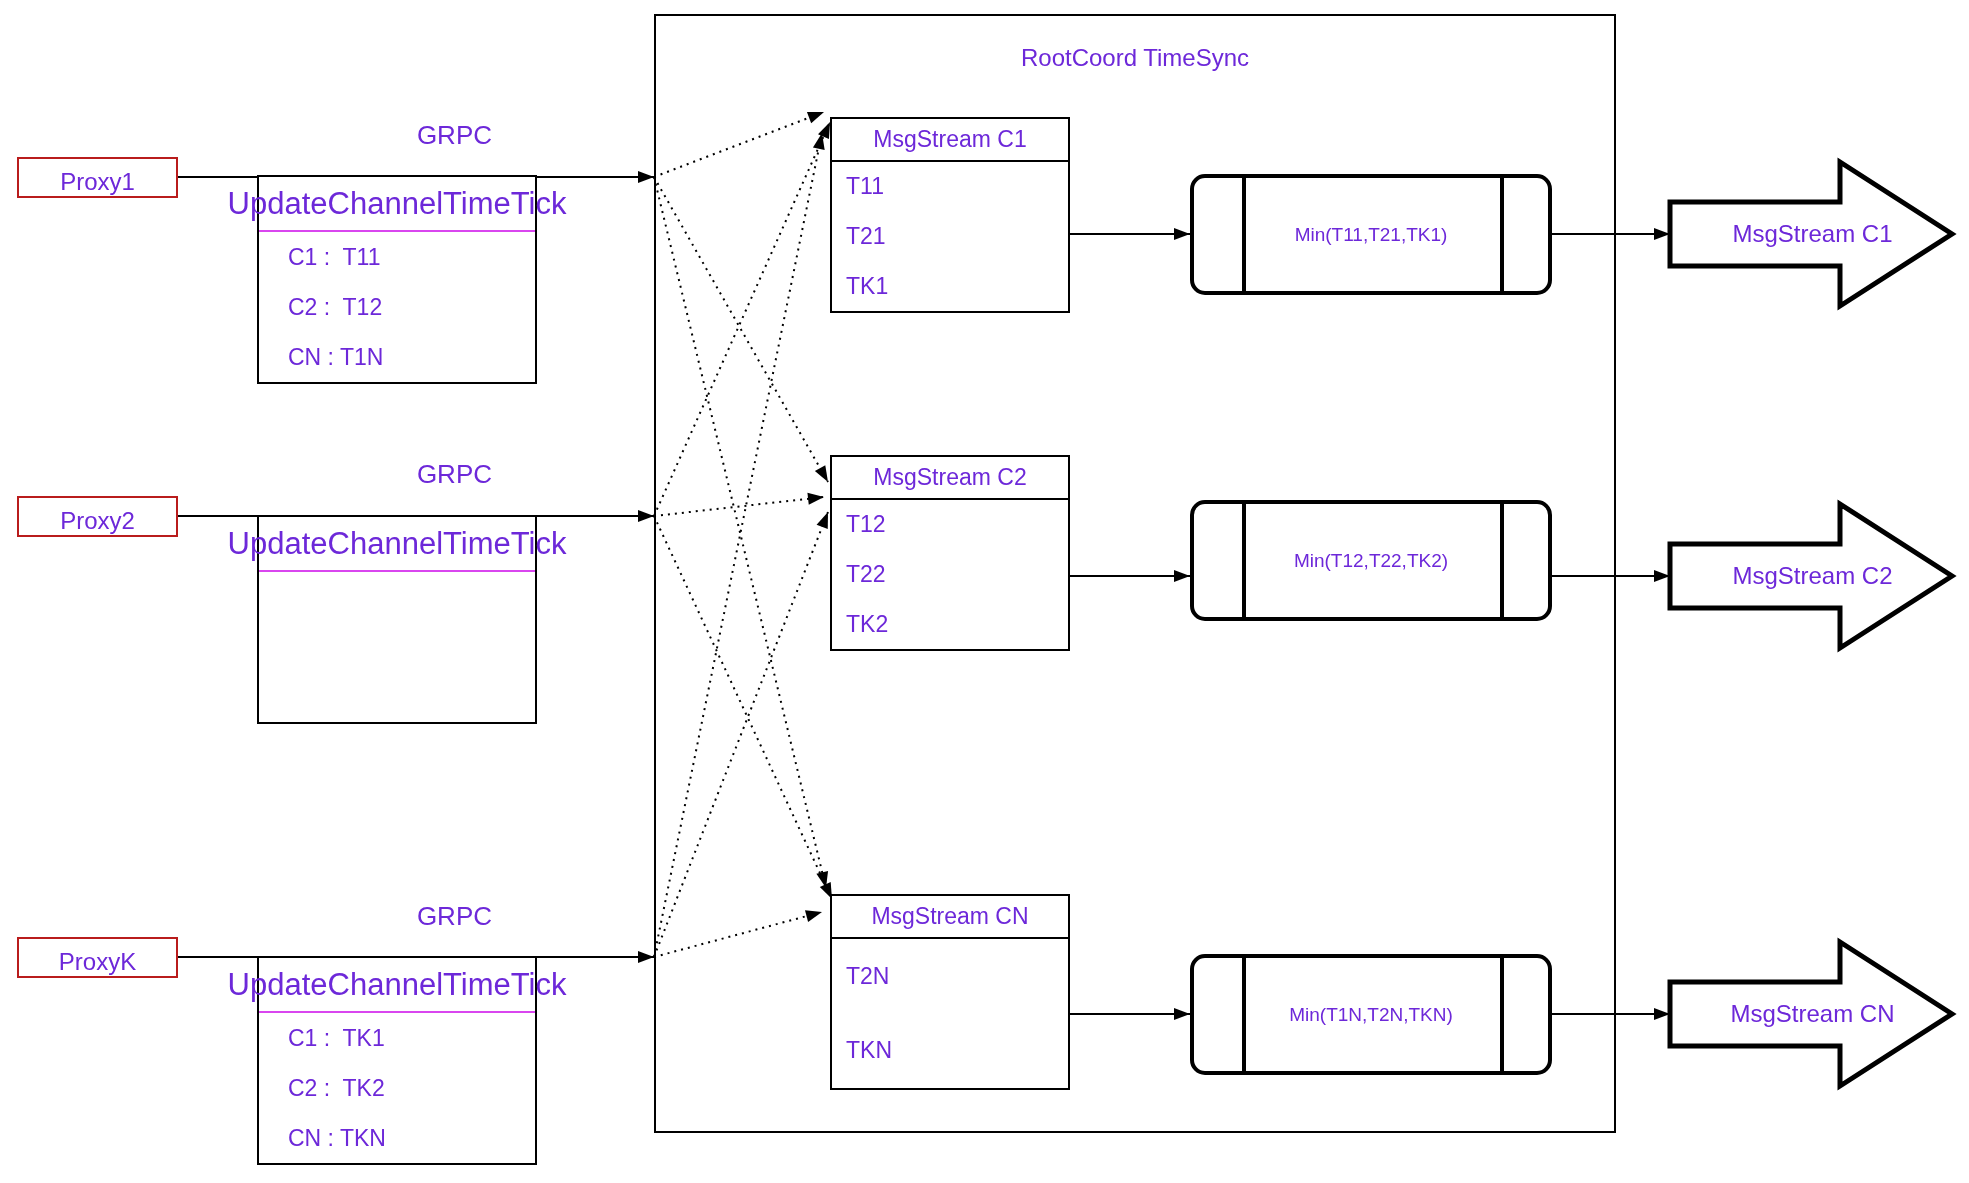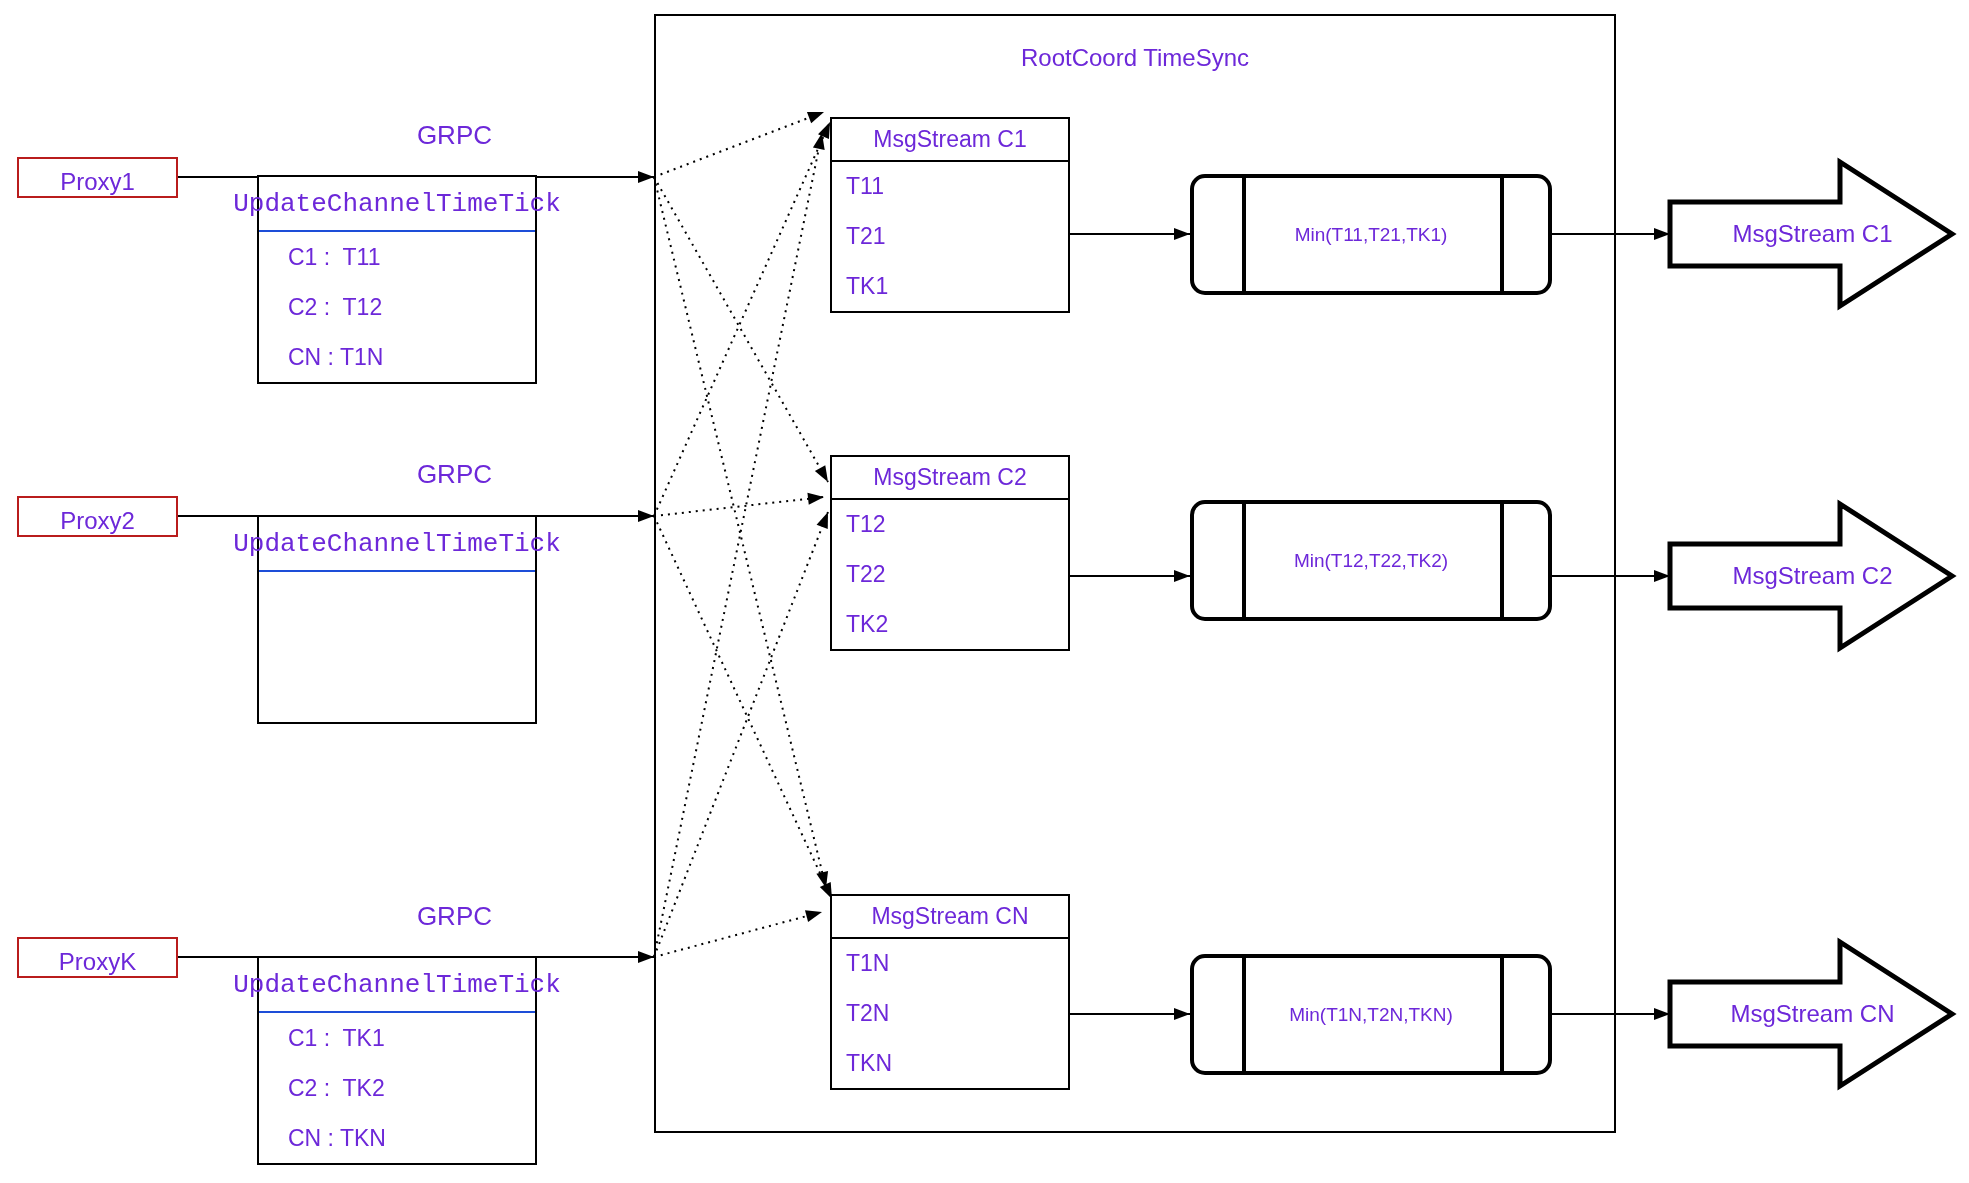--- a/index.html
+++ b/index.html
@@ -8,21 +8,21 @@
     font-family:"Liberation Sans",sans-serif;color:#6d28d9;
   }
   .layer{position:absolute;left:0;top:0;z-index:1;}
   .abs{position:absolute;box-sizing:border-box;z-index:2;}
   .label{background:transparent;text-align:right;font-size:26px;line-height:27px;}
   .proxy-box{
     left:17px;width:161px;height:41px;border:2px solid #b91c1c;background:#fff;
     display:flex;align-items:flex-end;justify-content:center;font-size:24px;
   }
   .upd-table{width:280px;height:209px;border:2px solid #000;background:#fff;display:flex;flex-direction:column;}
-  .upd-head{height:53px;border-bottom:2px solid #1d4ed8;display:flex;align-items:center;justify-content:center;font-size:26px;flex:none;font-family:Liberation Mono, monospace;}
+  .upd-head{height:53px;border-bottom:2px solid #d946ef;display:flex;align-items:center;justify-content:center;font-size:31px;flex:none;}
   .upd-body{flex:1;display:flex;flex-direction:column;}
   .upd-row{flex:1;display:flex;align-items:center;padding-left:29px;font-size:23px;white-space:pre;}
   .ms-table{left:830px;width:240px;height:196px;border:2px solid #000;background:#fff;display:flex;flex-direction:column;}
   .ms-head{height:41px;border-bottom:2px solid #000;display:flex;align-items:center;justify-content:center;font-size:23px;flex:none;}
   .ms-body{flex:1;display:flex;flex-direction:column;border-radius:10px;}
   .ms-row{flex:1;display:flex;align-items:center;padding-left:14px;font-size:23px;}
   .min-box{
     left:1190px;width:362px;height:121px;border:4px solid #000;border-radius:15px;background:#fff;
     display:flex;align-items:center;justify-content:center;font-size:19px;
   }
@@ -146,21 +146,20 @@
     <div class="upd-head">UpdateChannelTimeTick</div>
     <div class="upd-body">
       <div class="upd-row">C1 :  TK1</div>
       <div class="upd-row">C2 :  TK2</div>
       <div class="upd-row">CN : TKN</div>
     </div>
   </div>
   <div class="abs ms-table" style="top:894px;">
     <div class="ms-head">MsgStream CN</div>
     <div class="ms-body">
-      <div class="ms-row">T1N</div>
       <div class="ms-row">T2N</div>
       <div class="ms-row">TKN</div>
     </div>
   </div>
   <div class="abs min-box" style="top:954px;">
     <div class="min-line" style="left:48px;"></div>
     <div class="min-line" style="left:306px;"></div>
     <span>Min(T1N,T2N,TKN)</span>
   </div>
   <div class="abs arrow-label" style="left:1670px;top:1000px;">MsgStream CN</div>

